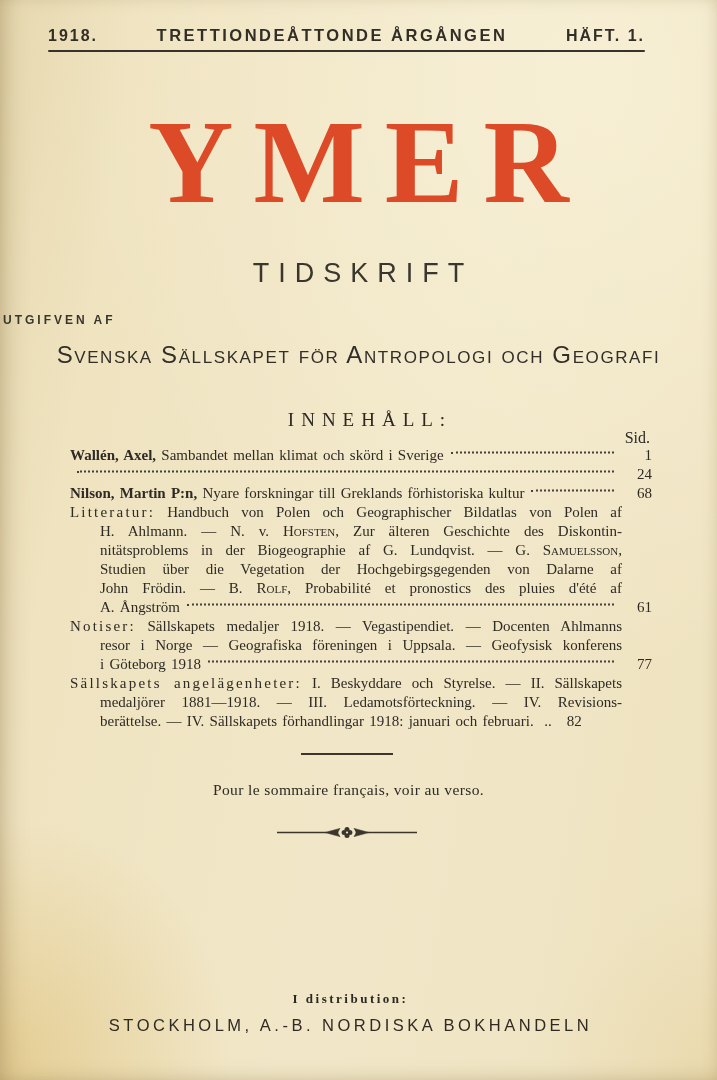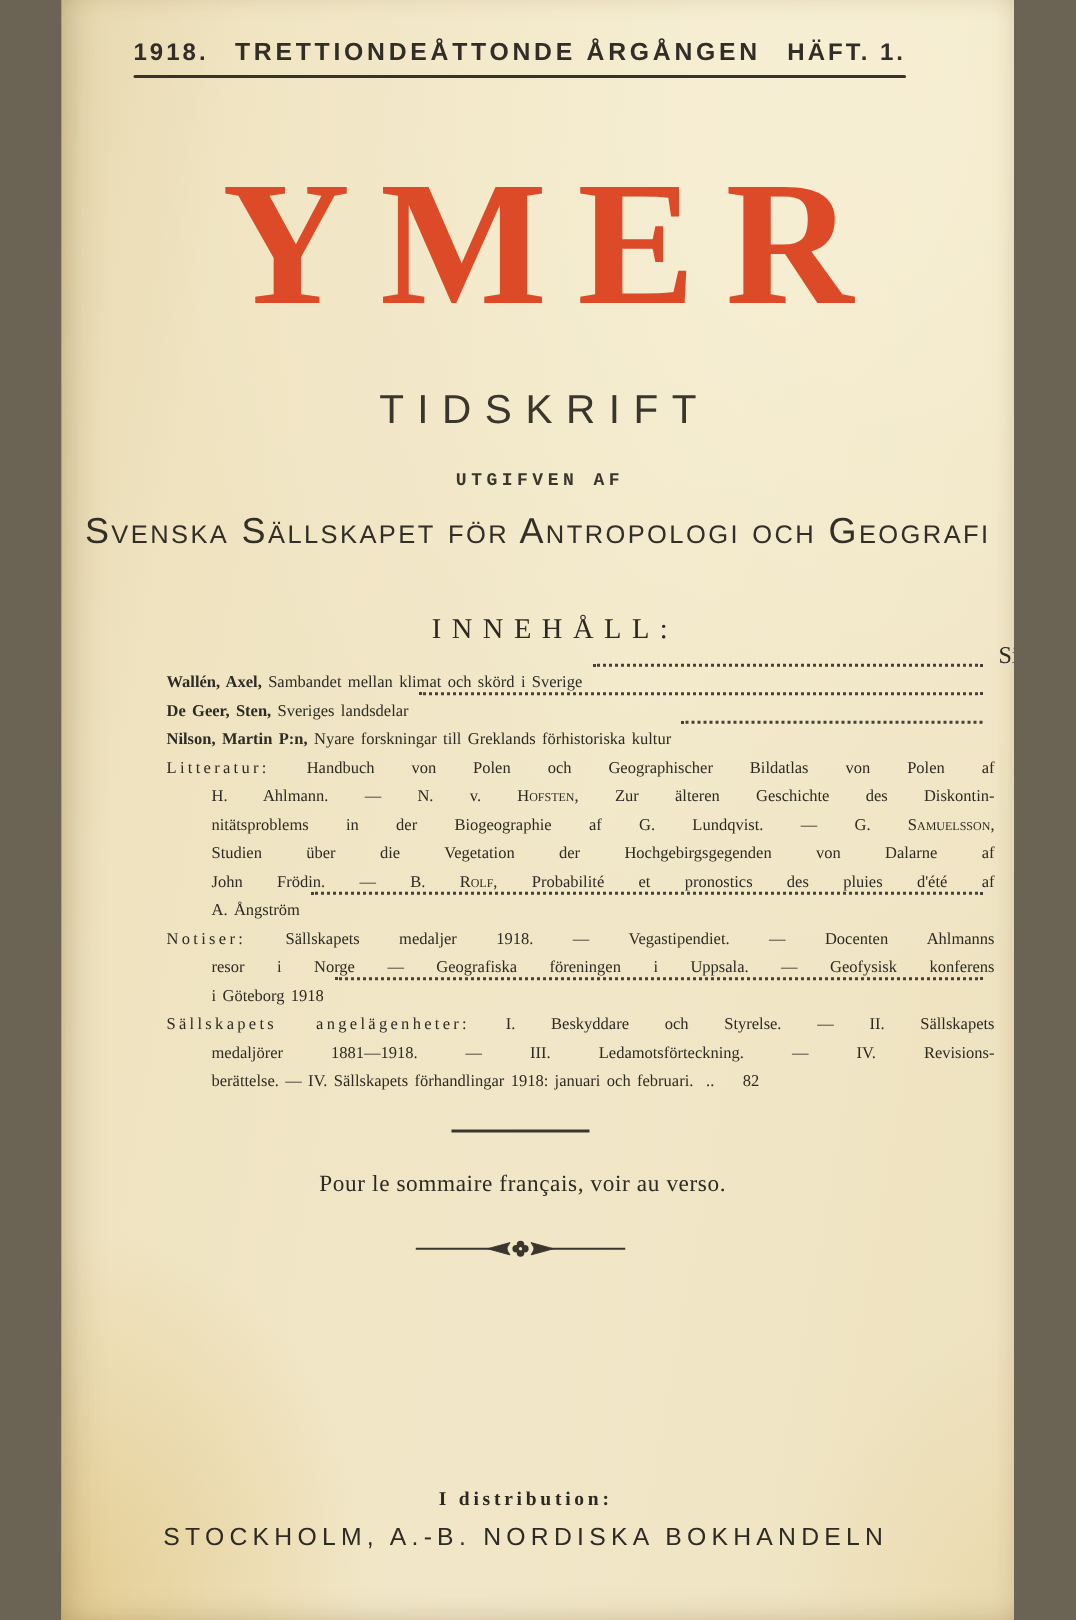--- a/index.html
+++ b/index.html
@@ -1,18 +1,18 @@
 <!DOCTYPE html>
 <html><head>
 <meta charset="utf-8">
 <style>
   html,body{margin:0;padding:0;background:#6b6354;}
   .page{
     position:relative;
-    width:635px;height:1080px;
+    width:717px;height:1080px;
     margin:0 auto;
     overflow:hidden;
     color:#2e2a24;
     font-family:"Liberation Serif",serif;
     background:
       radial-gradient(130% 90% at 85% 8%, rgba(255,250,230,0.45), rgba(255,250,230,0) 60%),
       radial-gradient(55% 40% at 2% 98%, rgba(219,186,108,0.50), rgba(219,186,108,0) 55%),
       radial-gradient(40% 30% at 100% 100%, rgba(222,196,130,0.30), rgba(222,196,130,0) 60%),
       linear-gradient(100deg, #e7d9b0 0%, #efe3c0 16%, #f1e7c8 55%, #eee2bf 100%);
     box-shadow: inset 16px 0 26px -14px rgba(120,95,45,0.38),
@@ -34,38 +34,38 @@
     font-family:"Liberation Serif",serif;font-weight:700;
     font-size:118px;line-height:1;color:#dc4a28;
     letter-spacing:0.17em;padding-left:0.17em;
   }
   .subtitle{
     margin-top:36px;text-align:center;
     font-family:"Liberation Sans",sans-serif;font-weight:400;
     font-size:27px;letter-spacing:9px;padding-left:9px;color:#3a362d;
   }
   .pub-intro{
-    margin-top:24px;text-align:center;
-    font-family:Liberation Mono, monospace;font-weight:700;
+    margin-top:24px;
+    font-family:Liberation Sans, sans-serif;font-weight:700;
     font-size:12px;letter-spacing:3px;padding-left:3px;color:#3a362d;
   }
   .publisher{
     margin-top:14px;text-align:center;
     font-family:Liberation Sans, sans-serif;font-weight:400;
     font-variant:small-caps;
     font-size:24px;letter-spacing:1.6px;color:#332f28;
   }
   
   .toc-heading{
     margin-top:40px;text-align:center;
     font-size:19px;letter-spacing:7px;padding-left:23px;color:#2d2922;
   }
   .toc{width:582px;margin:0 0 0 70px;}
   .toc-sid{text-align:right;font-size:16px;line-height:13px;margin:0 2px 2px 0;}
-  .toc-line{display:flex;align-items:flex-start;font-size:11px;line-height:19px;word-spacing:1.5px;}
+  .toc-line{display:flex;align-items:center;font-size:15px;line-height:19px;word-spacing:1.5px;}
   .toc-line.ind{padding-left:30px;}
   .toc-text{white-space:pre-wrap;}
   .toc-text.fill{flex:1;text-align:justify;text-align-last:justify;}
   .seg-bold{font-weight:700;}
   .seg-sc{font-variant:small-caps;}
   .seg-spaced{letter-spacing:2.2px;}
   .leader{
     flex:1;min-width:10px;margin:0 8px 0 7px;
     border-bottom:2px dotted #45413a;
     transform:translateY(-3.5px);
@@ -107,21 +107,20 @@
     <div id="toc-entries">
         <div class="toc-entry">
           <div class="toc-line">
             <span class="toc-text"><span class="seg-bold">Wallén, Axel,</span><span> Sambandet mellan klimat och skörd i Sverige</span></span>
             <span class="leader"></span>
             <span class="toc-page">1</span>
           </div>
         </div>
         <div class="toc-entry">
           <div class="toc-line">
-            <span class="toc-text"><span class="seg-bold">De Geer, Sten,</span><span> Sveriges landsdelar</span></span>
             <span class="leader"></span>
             <span class="toc-page">24</span>
           </div>
         </div>
         <div class="toc-entry">
           <div class="toc-line">
             <span class="toc-text"><span class="seg-bold">Nilson, Martin P:n,</span><span> Nyare forskningar till Greklands förhistoriska kultur</span></span>
             <span class="leader"></span>
             <span class="toc-page">68</span>
           </div>

